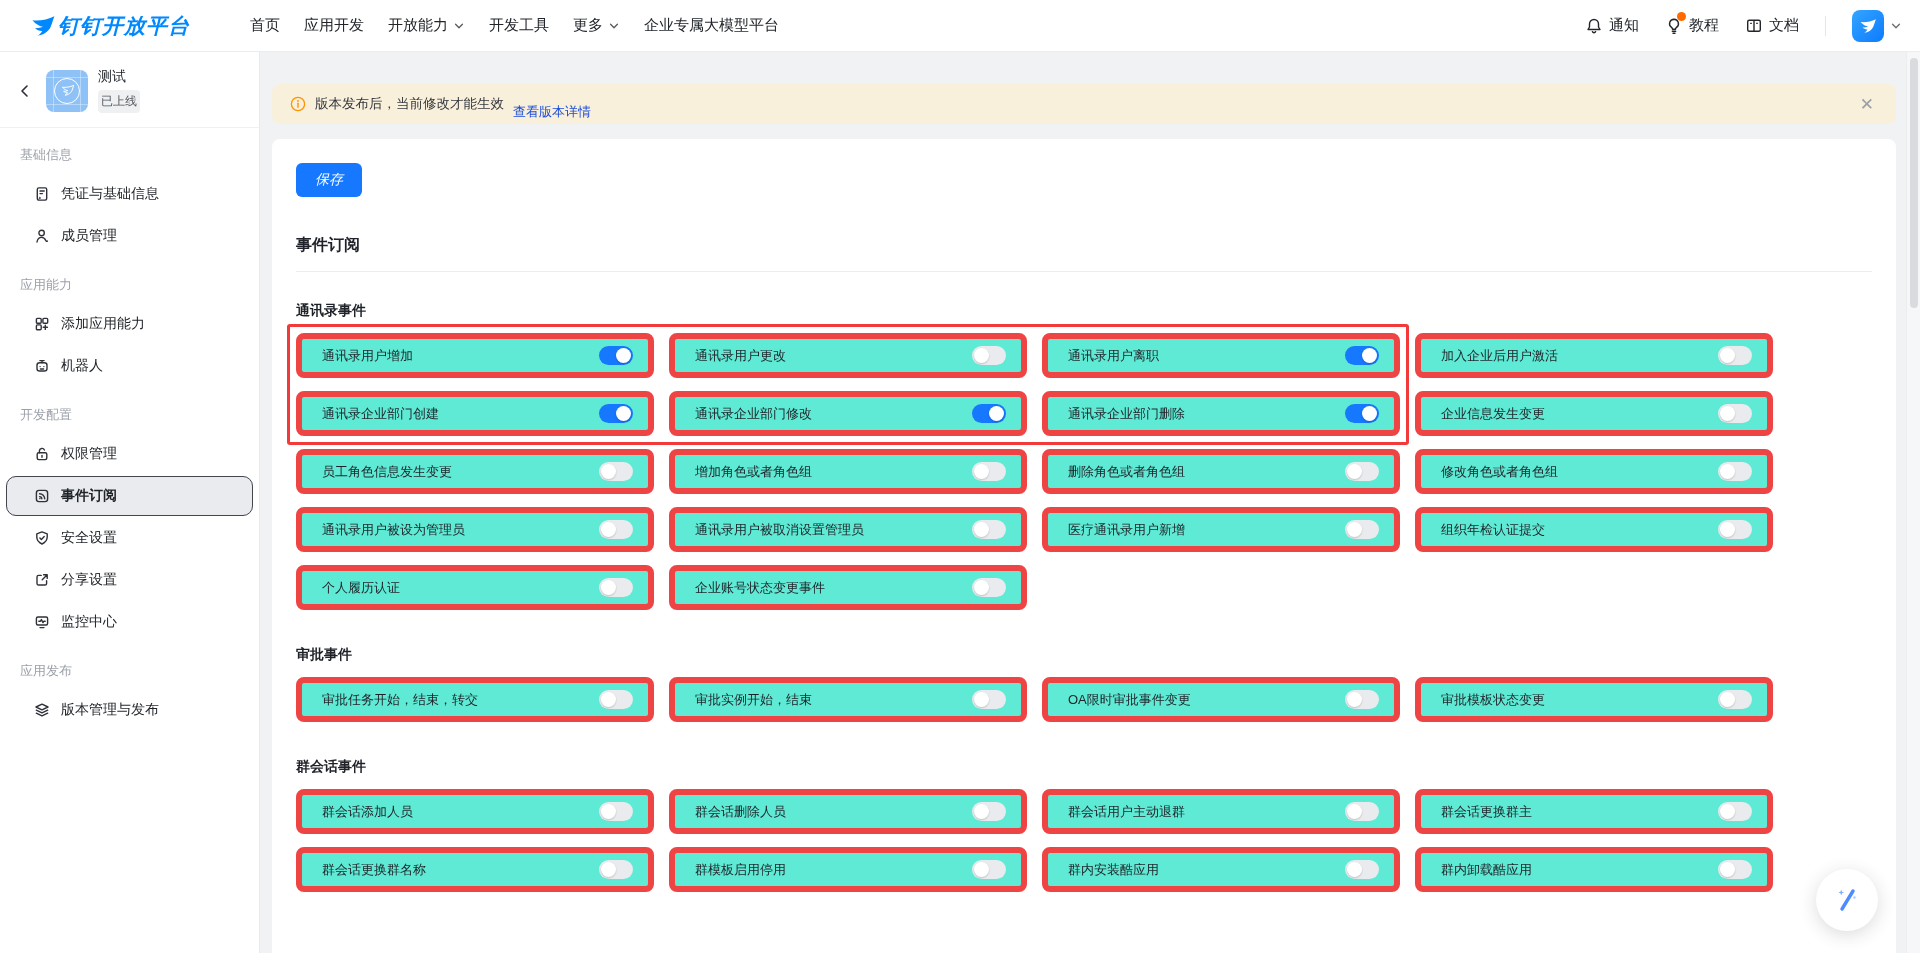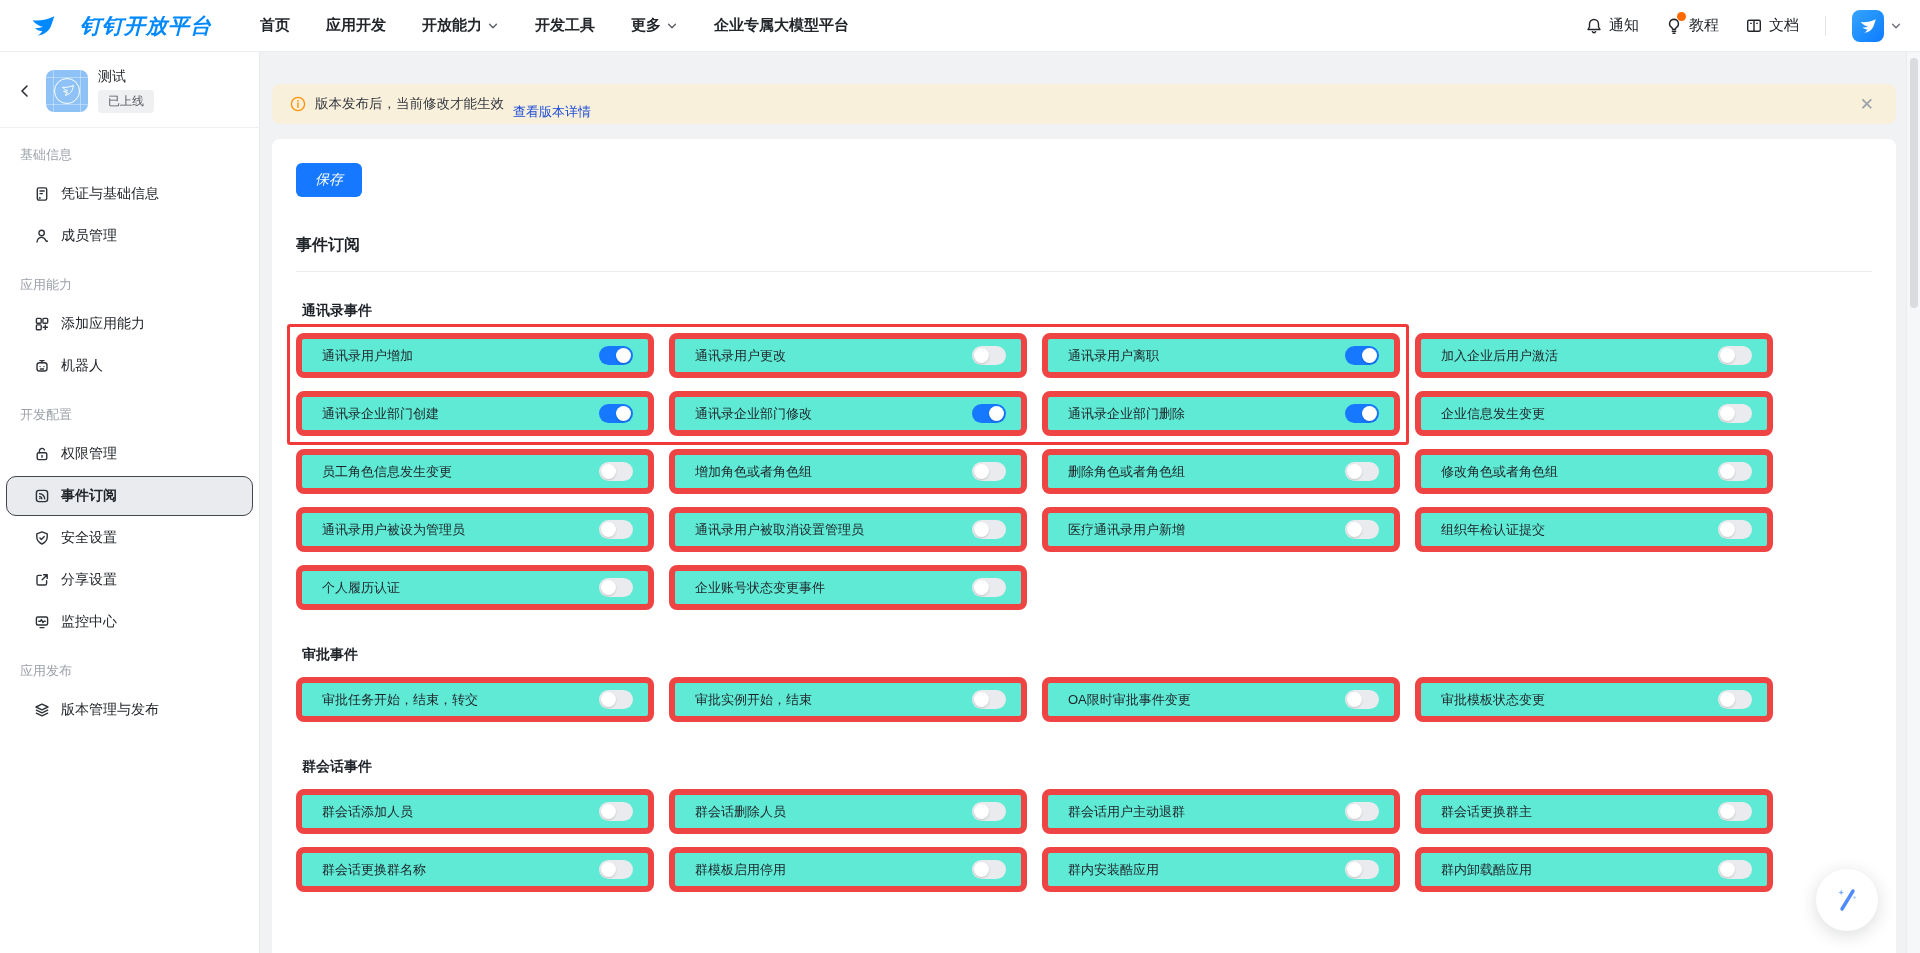--- a/index.html
+++ b/index.html
@@ -2,23 +2,23 @@
 <html><head>
 <meta charset="utf-8">
 <style>
   * { margin:0; padding:0; box-sizing:border-box; }
   html,body { width:1920px; height:953px; overflow:hidden; }
   body { font-family:"Liberation Sans","DejaVu Sans",sans-serif; background:#f1f2f4; color:#1f2329; }
 
   
   .topnav { position:fixed; top:0; left:0; width:1920px; height:52px; background:#fff;
             border-bottom:1px solid #ebedf0; display:flex; align-items:center; padding:0 18px 0 30px; z-index:50; }
-  .logo { display:flex; align-items:center; gap:24px; margin-right:48px; cursor:pointer;justify-content:space-between; }
+  .logo { display:flex; align-items:center; gap:2px; margin-right:60px; cursor:pointer;justify-content:space-between; }
   .logo-text { font-size:21px; font-weight:800; color:#0089ff; letter-spacing:1px; font-style:italic; }
-  .nav-items { display:flex; align-items:center; gap:36px;font-weight:bold; }
+  .nav-items { display:flex; align-items:center; gap:24px; }
   .nav-item { display:flex; align-items:center; gap:5px; font-size:15px; color:#22262b; cursor:pointer; white-space:nowrap; }
   .nav-item .icn svg { display:block; }
   .topnav-right { margin-left:auto; display:flex; align-items:center; gap:26px; }
   .tn-util { display:flex; align-items:center; gap:6px; font-size:15px; color:#22262b; cursor:pointer; position:relative; }
   .tn-dot { position:absolute; top:-4px; left:12px; width:9px; height:9px; border-radius:50%; background:#ff6a00; }
   .tn-divider { width:1px; height:20px; background:#e4e6e8; }
   .avatar-wrap { display:flex; align-items:center; gap:6px; cursor:pointer; }
   .avatar { width:32px; height:32px; border-radius:8px; background:linear-gradient(135deg,#34a5ff,#0d7bff);
             display:flex; align-items:center; justify-content:center; }
   .icn { display:inline-flex; align-items:center; justify-content:center; }
@@ -29,21 +29,21 @@
   .sb-back { width:22px; height:40px; display:flex; align-items:center; justify-content:center; cursor:pointer; color:#2b2f36; }
   .app-icon { width:42px; height:42px; border-radius:8px; background:#8ec2f7; position:relative; flex:0 0 auto;
               display:flex; align-items:center; justify-content:center; overflow:hidden; }
   .app-icon:before, .app-icon:after { content:""; position:absolute; background:rgba(255,255,255,.35); }
   .app-icon:before { left:7px; top:0; bottom:0; width:1px; box-shadow:27px 0 0 rgba(255,255,255,.35); }
   .app-icon:after { top:7px; left:0; right:0; height:1px; box-shadow:0 27px 0 rgba(255,255,255,.35); }
   .app-icon .ring { width:26px; height:26px; border:1.4px solid #fff; border-radius:50%;
                     display:flex; align-items:center; justify-content:center; z-index:1; }
   .app-meta { display:flex; flex-direction:column; gap:4px; }
   .app-name { font-size:14px; color:#23272c; }
-  .app-badge { font-size:12px; color:#53565c; background:#eff0f2; border-radius:4px; padding:3px 10px; width:max-content; }
+  .app-badge { font-size:12px; color:#53565c; background:#eff0f2; border-radius:4px; padding:3px 3px; width:max-content; }
 
   .sb-group-title { padding:18px 20px 8px; font-size:13px; color:#9ca1a9; }
   .sb-item { height:40px; margin:2px 6px; padding-left:28px; display:flex; align-items:center; gap:11px;
              border-radius:10px; font-size:14px; color:#22262b; cursor:pointer; }
   .sb-item .icn { color:#2e3238; }
   .sb-item.active { background:#e9ebee; outline:1.5px solid #43464c; outline-offset:-1.5px; font-weight:600; }
 
   
   .main { position:absolute; top:52px; left:260px; right:0; bottom:0; padding:32px 24px 0 12px; }
   .banner { height:40px; background:#f9f0dc; border-radius:8px; display:flex; align-items:center; padding:0 18px; gap:9px; }
@@ -51,21 +51,21 @@
   .banner-link { font-size:13px; color:#1d4ed8; cursor:pointer;margin-top:16px; }
   .banner-close { margin-left:auto; font-size:17px; color:#9aa0a8; cursor:pointer; line-height:1; padding:2px 4px; }
 
   .content-card { margin-top:15px; background:#fff; border-radius:8px 8px 0 0; height:880px; padding:24px 24px 0; }
   .save-btn { background:#1677ff; color:#fff; font-size:14px; border:none; border-radius:6px; padding:8px 19px; cursor:pointer;font-style:italic; }
   .page-title { margin-top:38px; font-size:16px; font-weight:700; color:#1f2329; }
   .title-divider { margin-top:15px; border:none; border-top:1px solid #ebedf0; }
 
   .evt-section { margin-top:30px; }
   .evt-section + .evt-section { margin-top:36px; }
-  .evt-title { font-size:14px; font-weight:700; color:#1f2329; margin-bottom:13px;margin-left:6px; }
+  .evt-title { font-size:14px; font-weight:700; color:#1f2329; margin-bottom:13px; }
   .evt-grid { position:relative; display:grid; grid-template-columns:repeat(4,358px); gap:13px 15px; }
   .evt-card { height:45px; background:#5eead4; border:6px solid #ef4444; border-radius:8px;
               display:flex; align-items:center; justify-content:space-between; padding:0 15px 0 20px; }
   .evt-label { font-size:13px; color:#1f2329; }
   .toggle { position:relative; width:34px; height:19px; border-radius:10px; cursor:pointer; flex:0 0 auto; }
   .toggle.off { background:#e9ebee; }
   .toggle.on { background:#1677ff; }
   .knob { position:absolute; top:2px; width:15px; height:15px; border-radius:50%; background:#fff;
           box-shadow:0 1px 2px rgba(0,0,0,.18); }
   .toggle.off .knob { left:2px; }

